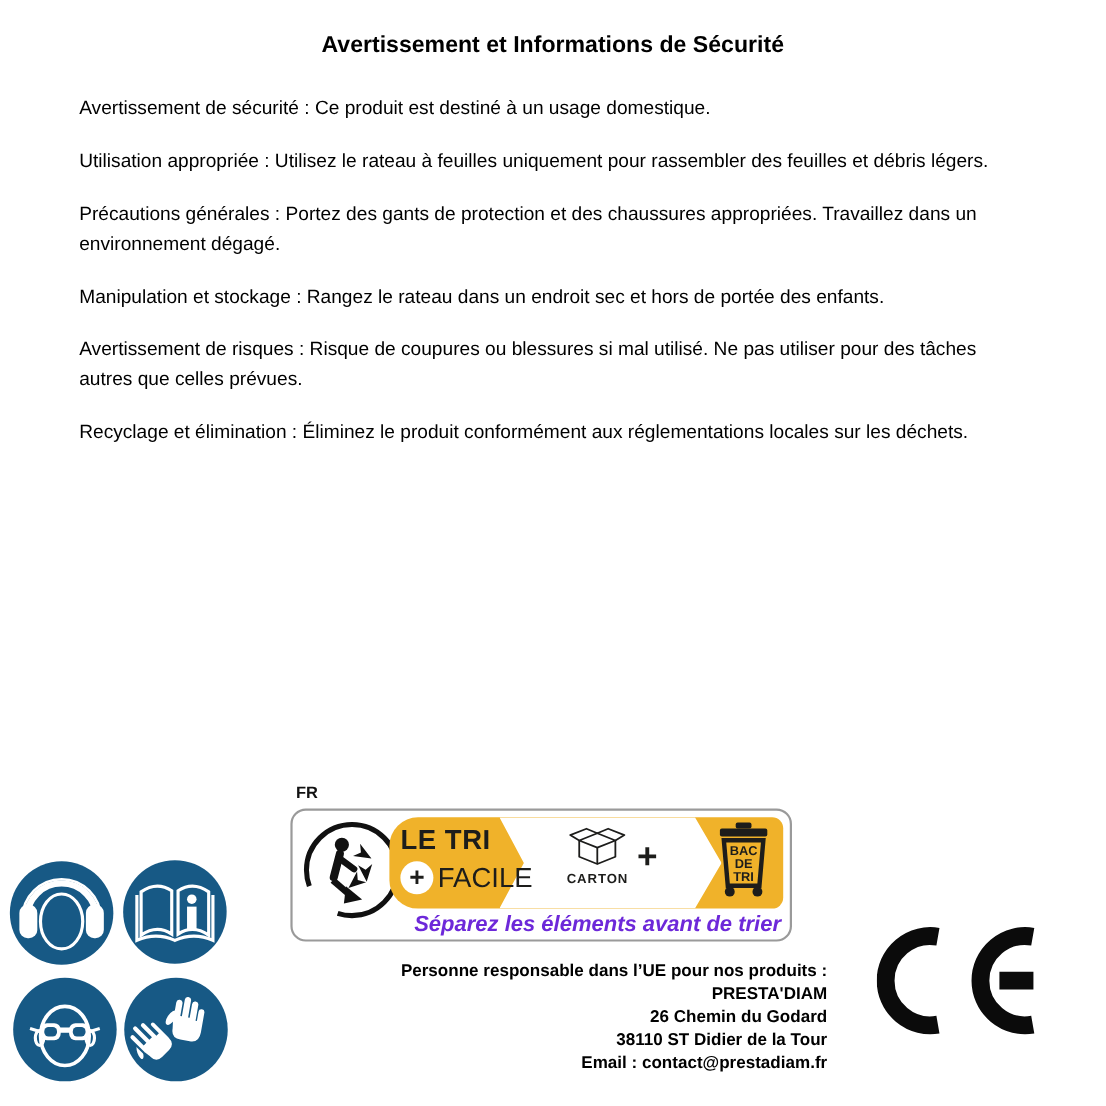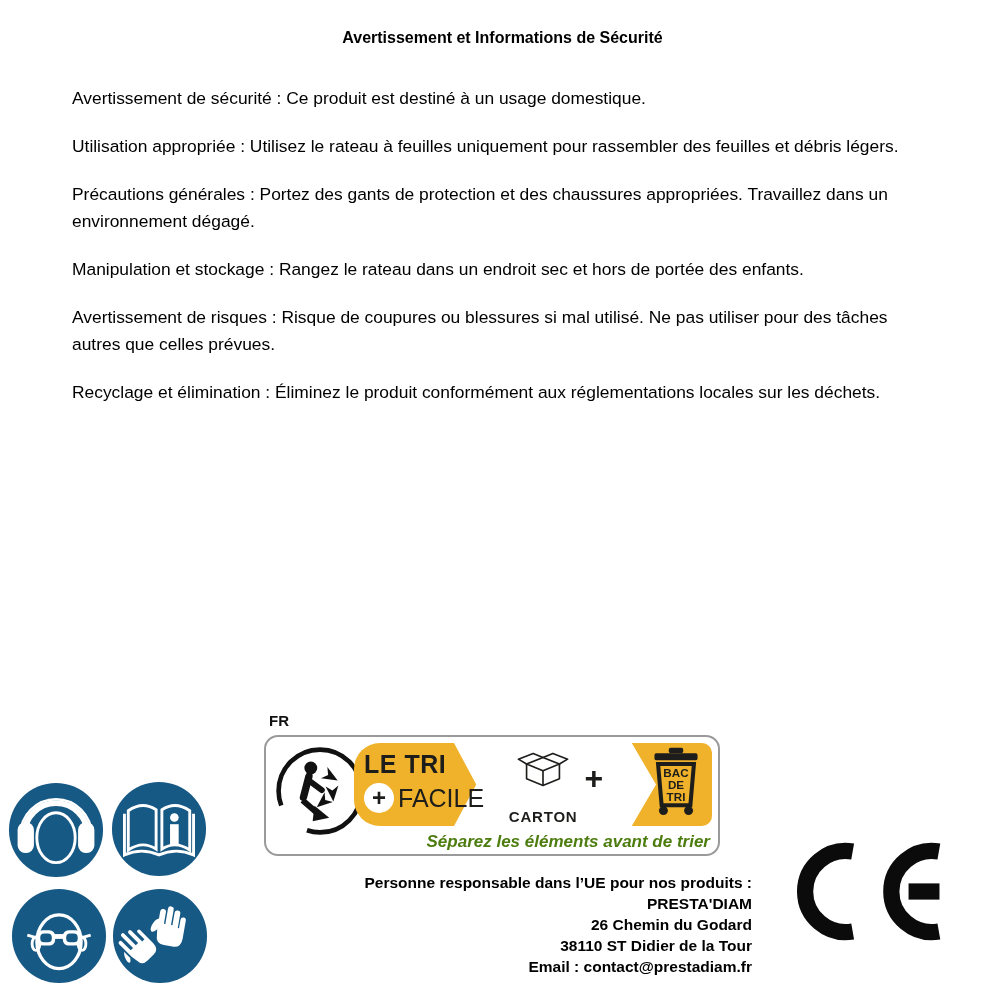--- a/index.html
+++ b/index.html
@@ -1,19 +1,19 @@
 <!DOCTYPE html>
 <html><head>
 <meta charset="utf-8">
 <style>
   html,body{margin:0;padding:0;background:#fff;}
   .page{position:relative;width:1005px;height:1005px;background:#ffffff;overflow:hidden;
         font-family:"Liberation Sans",sans-serif;color:#000;}
   .title{position:absolute;top:29px;left:0;width:100%;text-align:center;
-         font-size:16px;font-weight:bold;}
+         font-size:21px;font-weight:bold;}
   .body-text{position:absolute;top:85px;left:72px;width:872px;
              font-size:17.4px;line-height:27px;}
   .body-text p{margin:0 12px 21px 0;}
 
   
   .sicon{position:absolute;width:96px;height:96px;}
   .si1{left:8px;top:782px;}
   .si2{left:111px;top:781px;}
   .si3{left:11px;top:888px;}
   .si4{left:112px;top:888px;}
@@ -29,25 +29,25 @@
         clip-path:polygon(0 0,88% 0,100% 50%,88% 100%,0 100%,11% 50%);}
   .headline{position:absolute;left:100px;top:15px;width:95px;color:#1D1D1B;}
   .headline .l1{font-size:25px;font-weight:800;letter-spacing:.5px;}
   .headline .l2{display:flex;align-items:center;margin-top:4px;}
   .plus-circle{width:30px;height:30px;border-radius:50%;background:#fff;color:#1D1D1B;
         font-size:24px;font-weight:800;line-height:30px;text-align:center;margin-right:4px;flex:0 0 auto;}
   .facile{font-size:25px;font-weight:400;}
   .materials{position:absolute;left:206px;top:11px;width:172px;display:flex;align-items:flex-start;
         justify-content:center;gap:7px;color:#1D1D1B;}
   .mat{display:flex;flex-direction:column;align-items:center;}
-  .mat-label{font-size:15px;font-weight:700;letter-spacing:.8px;margin-top:16px;}
+  .mat-label{font-size:12px;font-weight:700;letter-spacing:.8px;margin-top:0;}
   .mat-plus{font-size:32px;font-weight:800;margin-top:14px;}
   .bin{position:absolute;left:388px;top:11px;width:48px;height:70px;}
-  .instruction{position:absolute;right:10px;bottom:4px;font-size:17px;font-style:italic;
-        font-weight:700;color:#4d7c0f;}
+  .instruction{position:absolute;right:10px;bottom:4px;font-size:20px;font-style:italic;
+        font-weight:700;color:#6d28d9;}
 
   
   .responsible{position:absolute;left:252px;top:872px;width:500px;text-align:right;
         font-size:15.5px;font-weight:bold;line-height:21px;}
 
   
   .ce{position:absolute;left:797px;top:842px;width:144px;height:99px;}
 </style>
 </head>
 <body>

